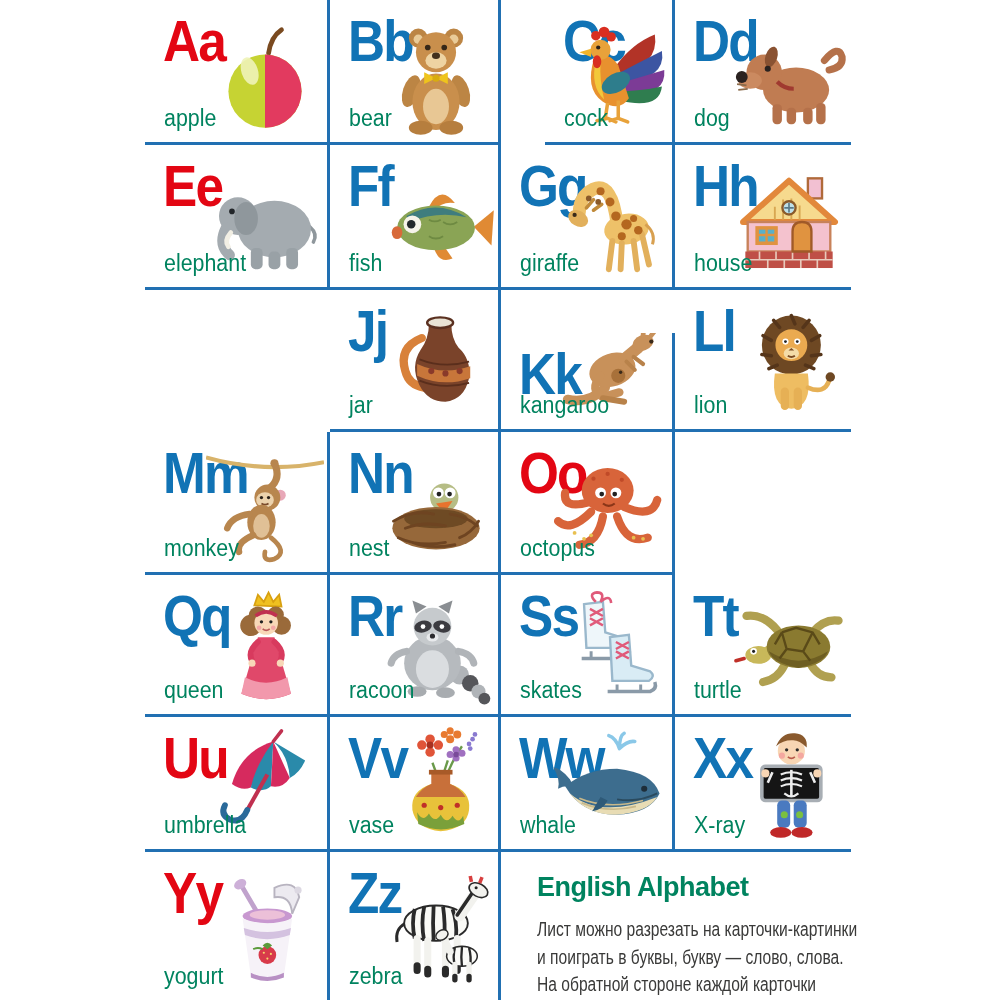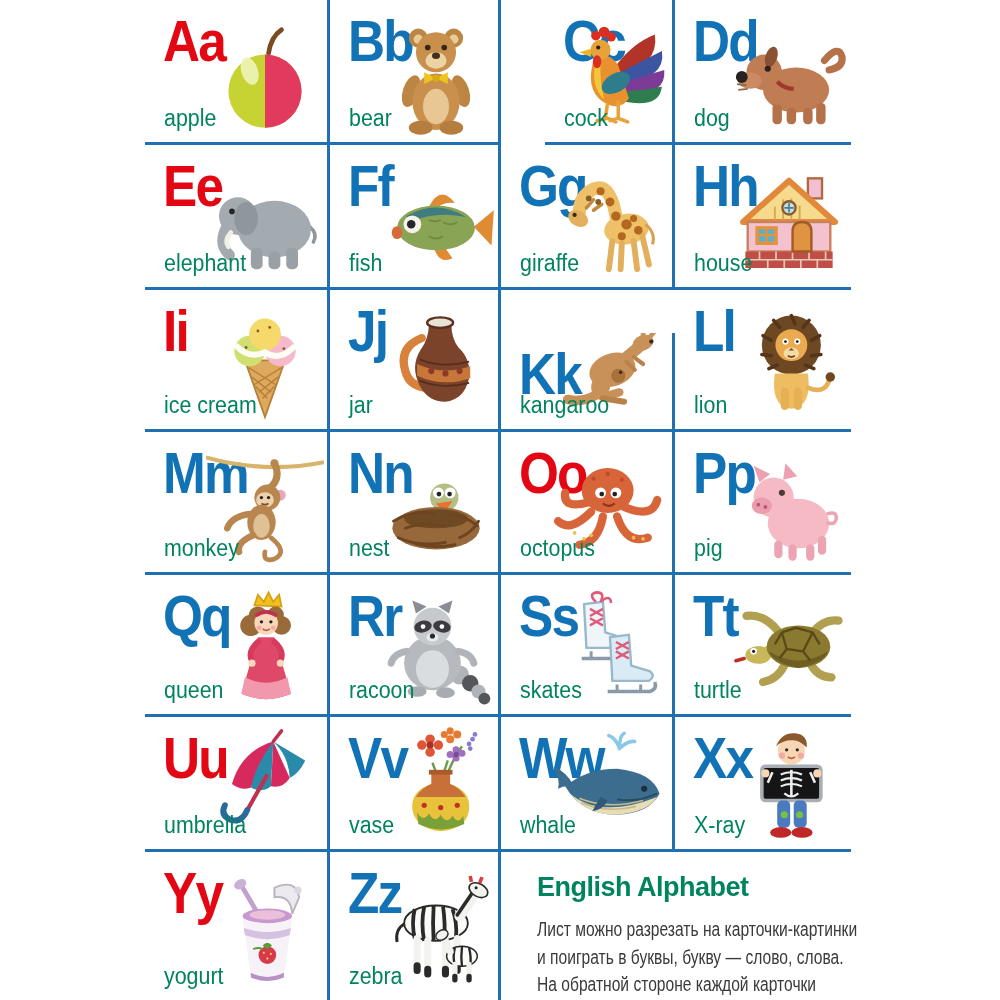--- a/index.html
+++ b/index.html
@@ -186,40 +186,20 @@
             <rect x="15" y="50" width="70" height="25" fill="#f4c2ce" stroke="#c8825a" stroke-width="2"></rect>
             <rect x="13" y="75" width="74" height="14" fill="#bf4f46"></rect>
             <path d="M13 82 H87 M25 75 V82 M39 75 V82 M53 75 V82 M67 75 V82 M81 75 V82 M32 82 V89 M46 82 V89 M60 82 V89 M74 82 V89" stroke="#e8cabc" stroke-width="1.4"></path>
             <path d="M53 75 V58 Q53 50 61 50 Q69 50 69 58 V75 Z" fill="#e09340" stroke="#a05a28" stroke-width="2"></path>
             <rect x="23" y="55" width="16" height="13" fill="#5ab0c8" stroke="#e09340" stroke-width="3"></rect>
             <path d="M31 55 v13 M23 61 h16" stroke="#e09340" stroke-width="2"></path>
           </svg>
         </div>
     <div class="word">house</div>
   </div>
-      <div class="cell bR bB" style="grid-area: 3 / 1;">
-    <div class="letters" style="color: rgb(227, 6, 19);">Ii</div>
-    <div class="illus">
-          <svg viewBox="0 0 100 100">
-            <path d="M33 47 L67 47 L50 95 Z" fill="#dda95e" stroke="#b57f35" stroke-width="1.5"></path>
-            <path d="M36 53 L60 68 M39 61 L55 74 M42 69 L52 79 M64 53 L40 68 M61 61 L45 74 M58 69 L48 79" stroke="#b57f35" stroke-width="1.2"></path>
-            <circle cx="37" cy="39" r="13" fill="#cfe070"></circle>
-            <circle cx="63" cy="39" r="13" fill="#f6b9cc"></circle>
-            <circle cx="50" cy="25" r="13.5" fill="#f6d96b"></circle>
-            <path d="M26 35 Q36 46 50 40 Q62 48 74 36" stroke="#fdfdf6" stroke-width="5" fill="none" stroke-linecap="round"></path>
-            <g fill="#8a5a2a">
-              <circle cx="44" cy="22" r="1.2"></circle>
-              <circle cx="54" cy="19" r="1.2"></circle>
-              <circle cx="34" cy="36" r="1.2"></circle>
-              <circle cx="66" cy="37" r="1.2"></circle>
-            </g>
-          </svg>
-        </div>
-    <div class="word">ice cream</div>
-  </div>
       <div class="cell bR bB" style="grid-area: 3 / 2;">
     <div class="letters" style="color: rgb(17, 115, 181);">Jj</div>
     <div class="illus">
           <svg viewBox="0 0 100 100">
             <path d="M38 28 Q18 36 24 56 Q27 68 40 70" fill="none" stroke="#d8813a" stroke-width="7" stroke-linecap="round"></path>
             <path d="M44 16 Q44 28 37 38 Q28 52 36 68 Q43 82 58 82 Q74 80 78 62 Q80 46 69 36 Q63 28 63 16 Z" fill="#7a432a"></path>
             <ellipse cx="53.5" cy="15" rx="11" ry="4.5" fill="#e9e3d5" stroke="#5a3020" stroke-width="2"></ellipse>
             <path d="M34 50 Q56 60 79 52 L79 62 Q56 70 34 60 Z" fill="#c8763a"></path>
             <g fill="#8a3a2a">
               <circle cx="46" cy="56" r="2.6"></circle>
@@ -335,38 +315,20 @@
             <circle cx="54" cy="39" r="2" fill="#222"></circle>
             <path d="M44 47 q5 4 10 0" stroke="#8a3618" stroke-width="1.8" fill="none"></path>
             <g fill="#c04a28">
               <circle cx="36" cy="26" r="1.8"></circle>
               <circle cx="48" cy="22" r="1.8"></circle>
               <circle cx="60" cy="27" r="1.8"></circle>
             </g>
           </svg>
         </div>
     <div class="word">octopus</div>
-  </div>
-      <div class="cell bB" style="grid-area: 4 / 4;">
-    <div class="letters" style="color: rgb(17, 115, 181);">Pp</div>
-    <div class="illus">
-          <svg viewBox="0 0 100 100">
-            <ellipse cx="58" cy="64" rx="26" ry="21" fill="#f5bac4"></ellipse>
-            <path d="M82 56 q9 -3 8 4 q-1 6 -8 3" stroke="#eca4b2" stroke-width="3" fill="none"></path>
-            <circle cx="37" cy="42" r="17" fill="#f5bac4"></circle>
-            <path d="M25 29 L20 15 L34 22 Z" fill="#eca0b0"></path>
-            <path d="M45 27 L47 13 L57 24 Z" fill="#eca0b0"></path>
-            <ellipse cx="27" cy="49" rx="8.5" ry="7" fill="#eb9cae"></ellipse>
-            <circle cx="24" cy="48" r="1.6" fill="#b85a70"></circle>
-            <circle cx="30" cy="50" r="1.6" fill="#b85a70"></circle>
-            <circle cx="44" cy="38" r="2.6" fill="#4a3a3a"></circle>
-            <path d="M41 82 v8 M53 85 v7 M68 85 v7 M78 78 v9" stroke="#eca4b2" stroke-width="7" stroke-linecap="round"></path>
-          </svg>
-        </div>
-    <div class="word">pig</div>
   </div>
       <div class="cell bR bB" style="grid-area: 5 / 1;">
     <div class="letters" style="color: rgb(17, 115, 181);">Qq</div>
     <div class="illus">
           <svg viewBox="0 0 100 100">
             <path d="M41 13 L44 4 L49 10 L53 2 L57 10 L62 4 L64 14 Z" fill="#f0c020" stroke="#d8a010" stroke-width="1.5"></path>
             <circle cx="38" cy="30" r="9" fill="#9a6a3a"></circle>
             <circle cx="64" cy="30" r="8" fill="#9a6a3a"></circle>
             <circle cx="44" cy="22" r="8" fill="#9a6a3a"></circle>
             <circle cx="59" cy="21" r="7" fill="#9a6a3a"></circle>

